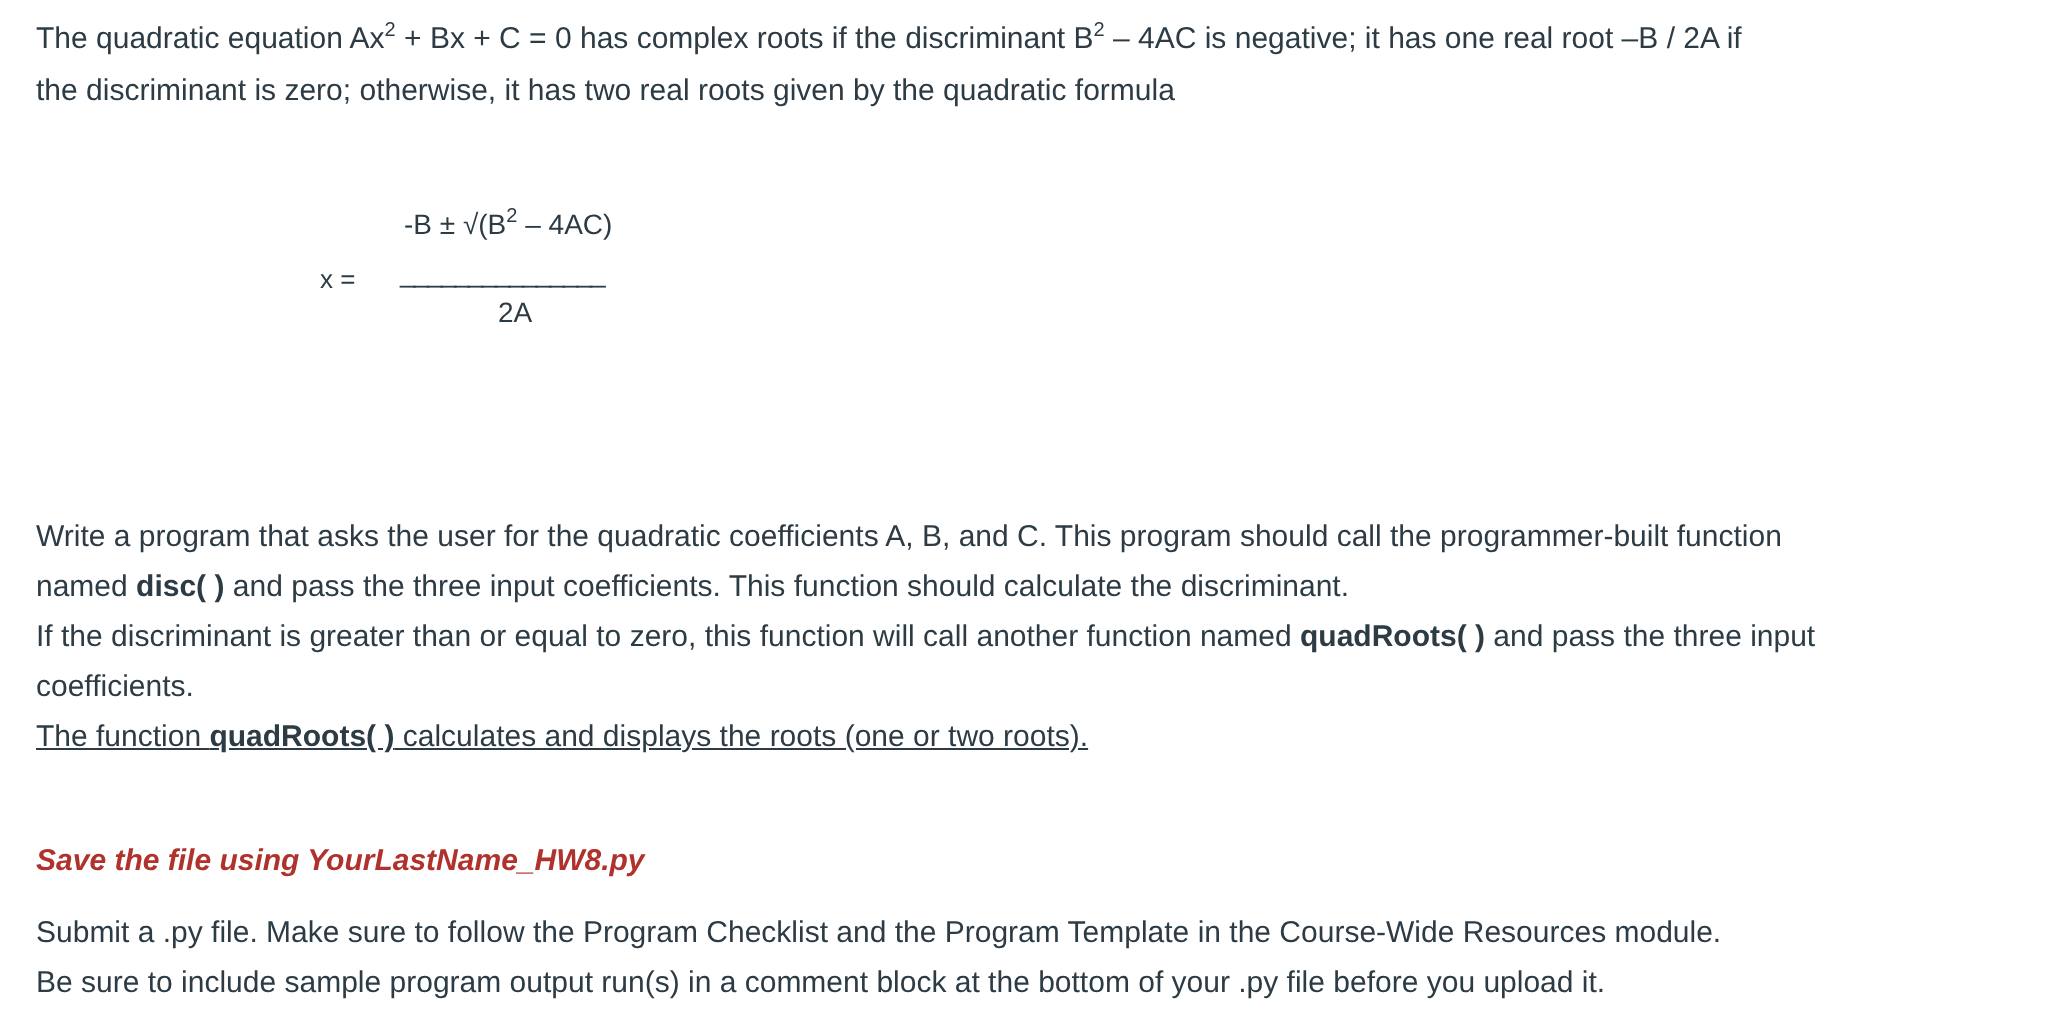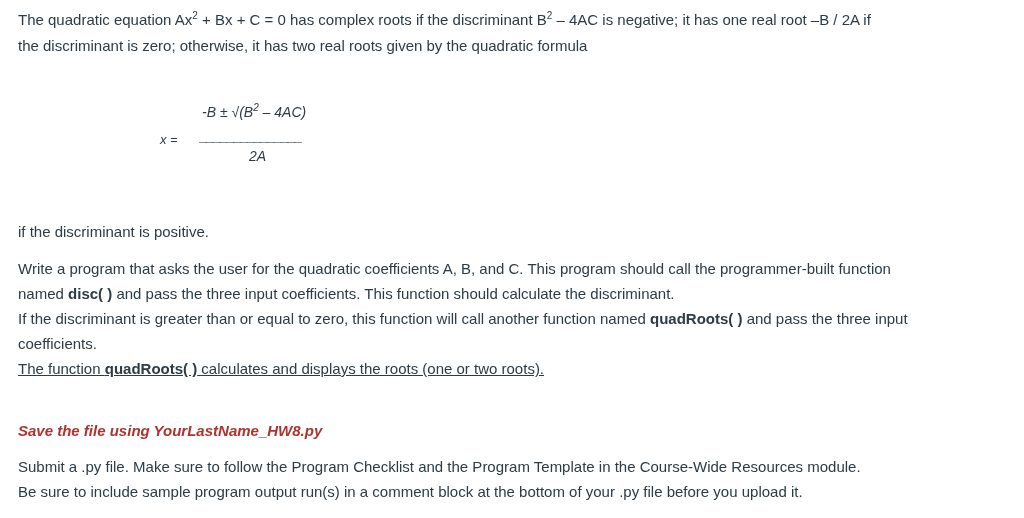--- a/index.html
+++ b/index.html
@@ -5,41 +5,40 @@
   html, body { margin:0; padding:0; background:#ffffff; }
   body {
     width:1024px; height:518px; overflow:hidden;
     font-family:"Liberation Sans", "DejaVu Sans", sans-serif;
     color:#2d3b45; font-size:15px;
   }
   .page { position:relative; width:812px; height:518px; }
   .line { position:absolute; left:18px; white-space:nowrap; line-height:20px; }
   sup { font-size:10px; vertical-align:6px; line-height:0; }
   b { font-weight:bold; }
-  .formula { position:absolute; font-size:14px; white-space:nowrap;font-style:italic; }
+  .formula { position:absolute; font-size:14px; white-space:nowrap; }
   .red { color:#b0322c; font-style:italic; font-weight:bold; }
 </style>
 </head>
 <body>
 
 <div class="page">
 
   <div class="line" style="top:10px;">
     <span>The quadratic equation Ax</span><sup>2</sup><span> + Bx + C = 0 has complex roots if the discriminant  B</span><sup>2</sup><span> – 4AC  is negative;  it has one real root  –B / 2A  if</span>
   </div>
   <div class="line" style="top:36px;">the discriminant  is zero; otherwise, it has two real roots given by the quadratic formula</div>
 
   <div class="formula" style="left:202px; top:104px;">
     <span>-B ± √(B</span><sup>2</sup><span> – 4AC)</span>
   </div>
   <div class="formula" style="left:160px; top:132px; font-size:13px;">x  =</div>
   <div class="formula" style="left:200px; top:128px; letter-spacing:-1px;">_______________</div>
   <div class="formula" style="left:249px; top:148px;">2A</div>
 
-  <div class="line" style="top:222px;">if the discriminant  is positive.</div>
 
   <div class="line" style="top:259px;">Write a program that asks the user for the quadratic coefficients A, B, and C.  This program should call the programmer-built function</div>
   <div class="line" style="top:284px;">
     <span>named </span><b>disc( )</b><span> and pass the three input coefficients.  This function should calculate the discriminant.</span>
   </div>
   <div class="line" style="top:309px;">
     <span>If the discriminant is greater than or equal to zero, this function will call another function named </span><b>quadRoots( )</b><span> and pass the three input</span>
   </div>
   <div class="line" style="top:334px;">coefficients.</div>
   <div class="line" style="top:359px;text-decoration:underline;">

